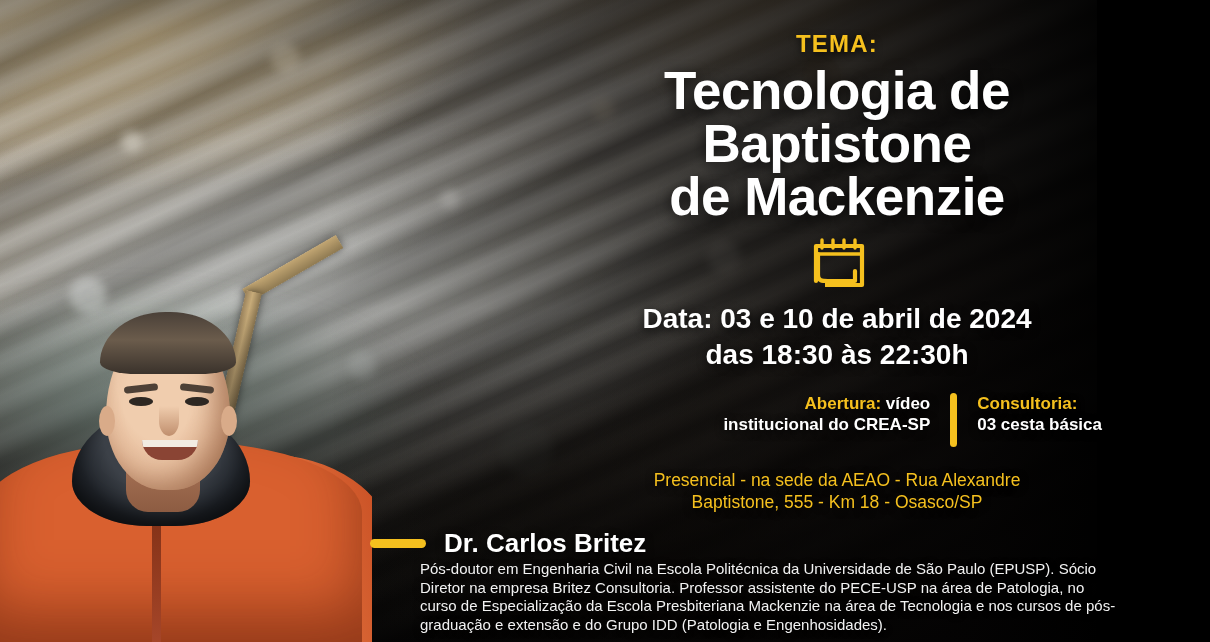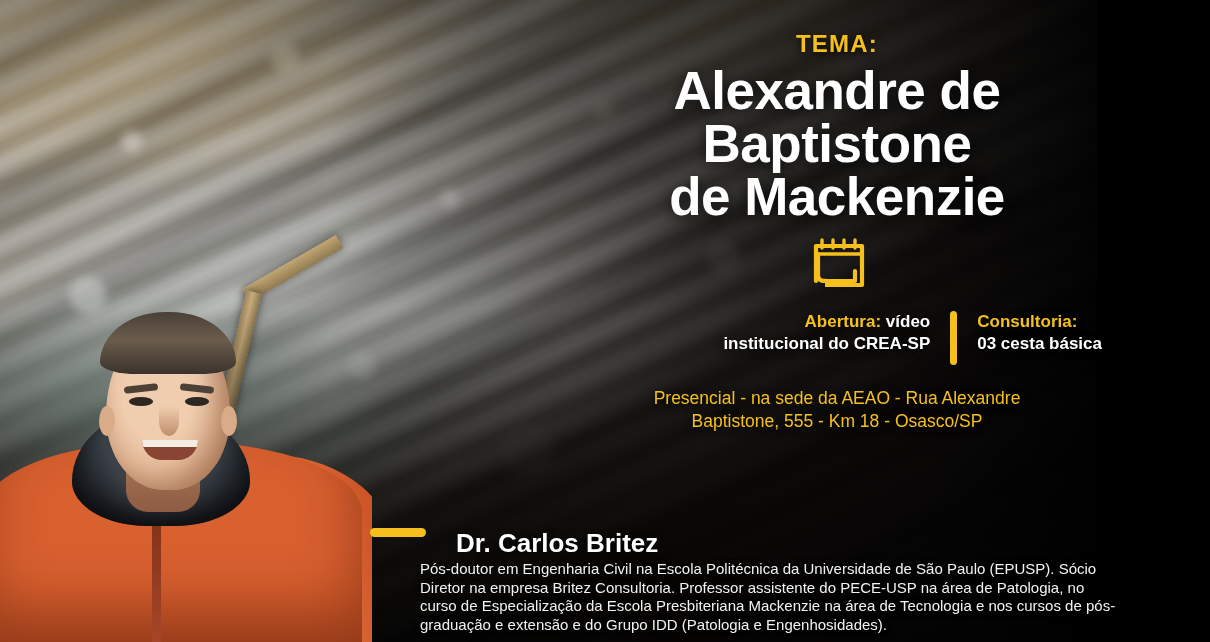--- a/index.html
+++ b/index.html
@@ -223,21 +223,21 @@
     font-size:17.5px; font-weight:normal; line-height:1.3;
     color:#F5C01E; text-shadow:0 2px 9px rgba(0,0,0,.85);
   }
   .local span{ display:block; }
 
   
   .speaker{
     position:absolute; left:370px; bottom:8px; width:770px;
     text-align:left;
   }
-  .sp-head{ display:flex; gap:12px; }
+  .sp-head{ display:flex; align-items:center; gap:0; }
   .sp-dash{
     width:56px; height:9px; border-radius:5px; background:#F5C01E;
     margin-right:18px; flex:none;
   }
   .sp-name{
     font-size:26px; font-weight:bold; color:#fff;
     text-shadow:0 2px 9px rgba(0,0,0,.85);
   }
   .sp-bio{
     margin-top:1px; margin-left:50px;
@@ -280,39 +280,43 @@
     <div class="p-eye-r"></div>
     <div class="p-nose"></div>
     <div class="p-mouth"></div>
   </div>
 
   <div class="content">
 
     <div class="tema">TEMA:</div>
 
     <div class="title">
-      <span>Alexandre de</span>
+      <span>Tecnologia de</span>
       <span>Baptistone</span>
       <span>de Mackenzie</span>
     </div>
 
     <div class="cal-wrap">
       <svg width="62" height="54" viewBox="0 0 62 54" fill="none">
 
         <path d="M16 3 v8 M27 3 v8 M38 3 v8 M49 3 v8" stroke="#F5C01E" stroke-width="3.4" stroke-linecap="round"></path>
 
         <path d="M10 9 H56 V48 H19" stroke="#F5C01E" stroke-width="4.2" stroke-linejoin="round" fill="none"></path>
         <path d="M10 9 V44" stroke="#F5C01E" stroke-width="4.2" stroke-linecap="round"></path>
 
         <path d="M12 17 H54" stroke="#F5C01E" stroke-width="3.4"></path>
 
         <path d="M12 17 V38 C12 44 16 44 22 44 H49 C49 44 49 38 49 34" stroke="#F5C01E" stroke-width="4.2" stroke-linejoin="round" stroke-linecap="round" fill="none"></path>
       </svg>
     </div>
 
+    <div class="date">
+      <span>Data: 03 e 10 de abril de 2024</span>
+      <span>das 18:30 às 22:30h</span>
+    </div>
 
     <div class="twocol">
       <div class="col left">
         <div>
           <span class="key">Abertura:</span><span> vídeo</span>
         </div>
         <div>institucional do CREA-SP</div>
       </div>
 
       <div class="divider"></div>

